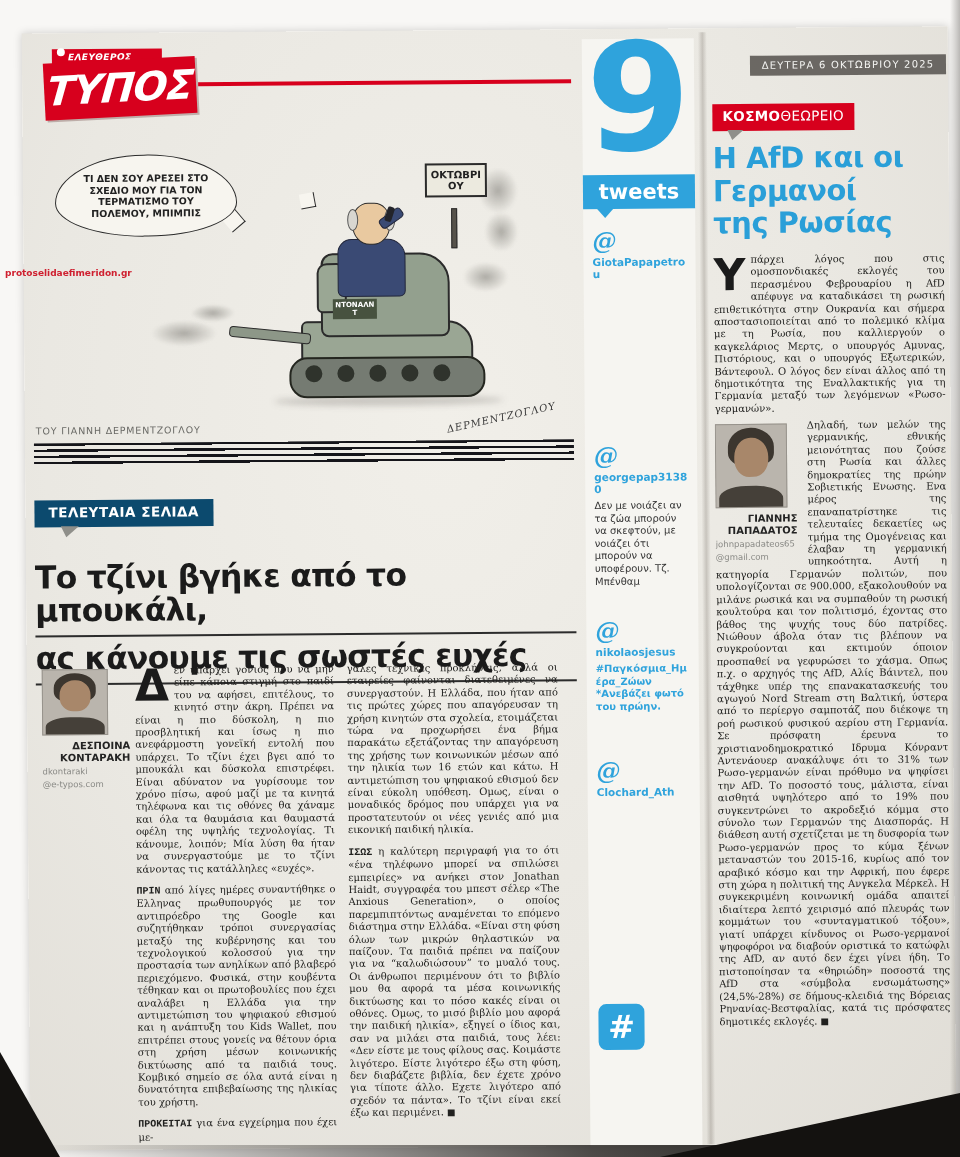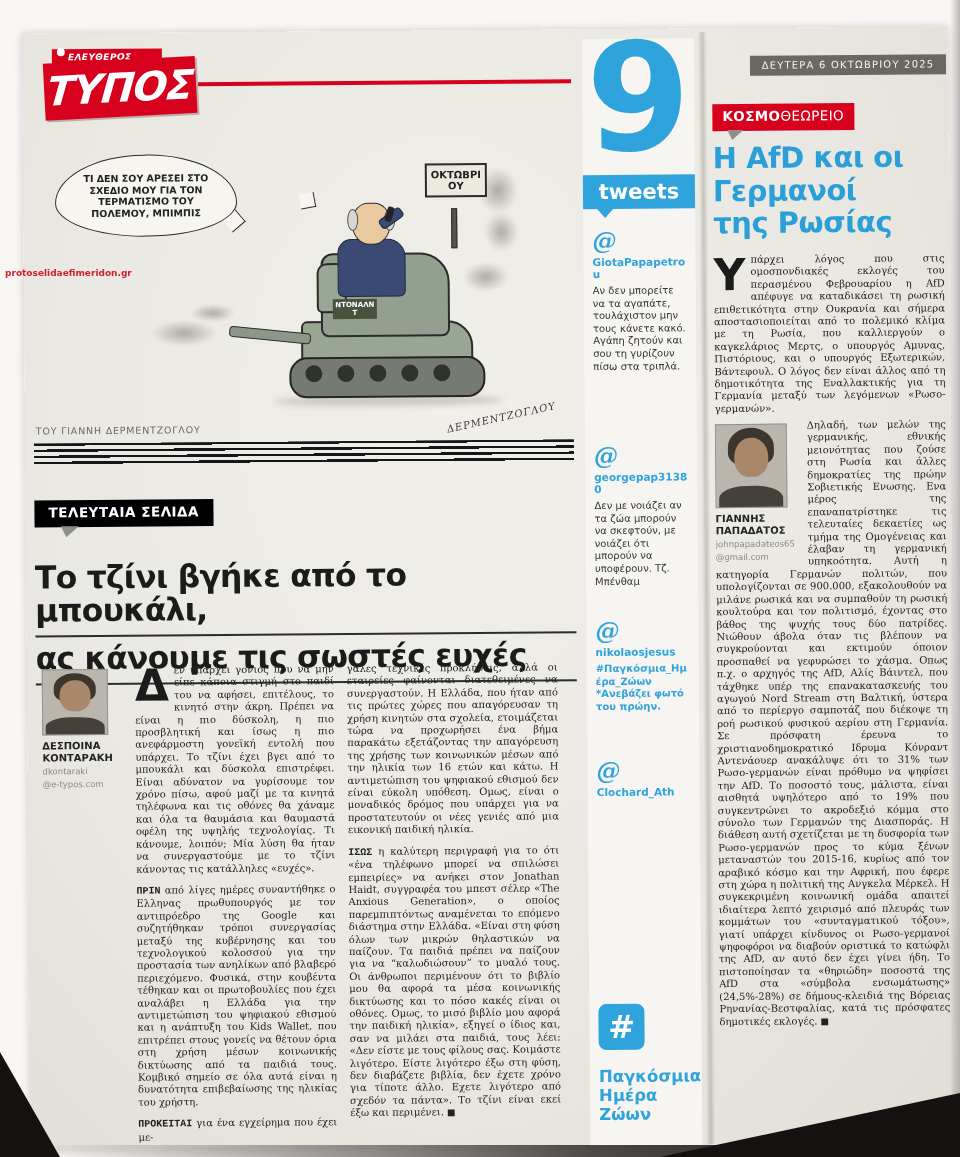--- a/index.html
+++ b/index.html
@@ -86,39 +86,39 @@
     box-shadow:32px 0 0 #2f332c, 64px 0 0 #2f332c, 96px 0 0 #2f332c, 128px 0 0 #2f332c;z-index:4;}
   .ground-shadow{position:absolute;left:240px;top:283px;width:230px;height:10px;border-radius:50%;
     background:rgba(60,55,48,0.22);filter:blur(3px);z-index:1;}
   .signature{position:absolute;left:412px;top:300px;font:italic 10px/11px "DejaVu Serif",serif;
     color:#3c3c3c;letter-spacing:1px;transform:rotate(-12deg);}
   .cartoon-credit{position:absolute;left:37px;top:422px;font:9.5px/11px "DejaVu Sans",sans-serif;
     color:#6a6a66;letter-spacing:.8px;}
   
   .divider-lines{position:absolute;left:35px;top:440px;width:540px;height:23px;
     background:repeating-linear-gradient(180deg,#15151a 0px,#15151a 2.4px,transparent 2.4px,transparent 6.1px);}
-  .kicker-main{position:absolute;left:35px;top:497px;background:#000000;color:#fff;
+  .kicker-main{position:absolute;left:35px;top:497px;background:#0c4a6e;color:#fff;
     font:bold 13.5px/1 "DejaVu Sans",sans-serif;padding:6px 14px 7px;letter-spacing:.5px;}
   .kicker-notch{position:absolute;left:58px;top:523px;width:0;height:0;
     border:9px solid transparent;border-top:11px solid #8f8f8a;transform:skewX(-18deg);}
   .headline{position:absolute;left:35px;top:553px;width:541px;color:#1b1b1b;}
   .headline .hl{font:800 31.5px/1.05 "DejaVu Sans",sans-serif;letter-spacing:-0.8px;
     padding:5px 0 8px;border-bottom:2.5px solid #2c2c2c;}
   
   .author-left{position:absolute;left:41px;top:666px;width:88px;}
   .portrait{position:relative;background:#bab5ad;overflow:hidden;border:1px solid #97938c;}
   .photo-f{width:64px;height:64px;}
   .photo-m{width:70px;height:82px;}
   .p-hair{position:absolute;left:50%;top:4%;width:66%;height:46%;transform:translateX(-50%);
     background:#3c362f;border-radius:50% 50% 35% 35%;}
   .p-head{position:absolute;left:50%;top:16%;width:48%;height:48%;transform:translateX(-50%);
     background:#a8876a;border-radius:48% 48% 44% 44%;}
   .p-body{position:absolute;left:50%;bottom:-10%;width:92%;height:36%;transform:translateX(-50%);
     background:#454039;border-radius:42% 42% 0 0;}
-  .a-name{font:bold 10px/11.5px "DejaVu Sans",sans-serif;color:#232323;margin-top:5px;}
+  .a-name{font:bold 10px/11.5px "DejaVu Sans",sans-serif;color:#232323;margin-top:5px;text-align:right;}
   .a-mail{font:8.5px/10px "DejaVu Sans",sans-serif;color:#8a8a86;margin-top:3px;word-break:break-all;}
   .body-text{font:10px/12.4px "DejaVu Serif",serif;color:#21211f;text-align:justify;}
   .body-text p{margin:0 0 9px;}
   .lead{font-weight:bold;font-family:Liberation Mono, monospace;}
   .dropcap{float:left;font:bold 44px/38px "DejaVu Sans",sans-serif;padding:2px 5px 0 0;color:#1b1b1b;}
   .endmark{font-size:9px;}
   .colA{position:absolute;left:134px;top:662px;width:199px;height:481px;overflow:hidden;}
   .colB{position:absolute;left:346px;top:662px;width:211px;height:481px;overflow:hidden;}
   
   .tweets{position:absolute;left:586px;top:40px;width:112px;height:1107px;background:#f6f5f1;}
@@ -234,39 +234,37 @@
     <div class="fold"></div>
 
     <div class="tweets">
       <div class="tw-logo">9</div>
       <div class="tw-header">tweets</div>
       <div class="tw-header-notch"></div>
 
       <div class="tweet tweet1">
         <div class="tw-at">@</div>
         <div class="tw-handle">GiotaPapapetrou</div>
-        <div class="tw-text">Αν δεν μπορείτε να τα αγαπάτε, τουλάχιστον μην τους κάνετε κακό. Αγάπη ζητούν και σου τη γυρίζουν πίσω στα τριπλά.</div>
       </div>
       <div class="tweet tweet2">
         <div class="tw-at">@</div>
         <div class="tw-handle">georgepap31380</div>
         <div class="tw-text">Δεν με νοιάζει αν τα ζώα μπορούν να σκεφτούν, με νοιάζει ότι μπορούν να υποφέρουν. Τζ. Μπένθαμ</div>
       </div>
       <div class="tweet tweet3">
         <div class="tw-at">@</div>
         <div class="tw-handle">nikolaosjesus</div>
         <div class="tw-text">#Παγκόσμια_Ημέρα_Ζώων *Ανεβάζει φωτό του πρώην.</div>
       </div>
       <div class="tweet tweet4">
         <div class="tw-at">@</div>
         <div class="tw-handle">Clochard_Ath</div>
       </div>
 
       <div class="hash-box">#</div>
-      <div class="hash-label">Παγκόσμια Ημέρα Ζώων</div>
     </div>
 
     <div class="rightcol">
       <div class="r-date">ΔΕΥΤΕΡΑ 6 ΟΚΤΩΒΡΙΟΥ 2025</div>
       <div class="r-kicker">
         <span class="kb">ΚΟΣΜΟ</span><span>ΘΕΩΡΕΙΟ</span>
       </div>
       <div class="r-notch"></div>
       <div class="r-headline">Η AfD και οι Γερμανοί της Ρωσίας</div>
       <div class="r-p1 body-text">

